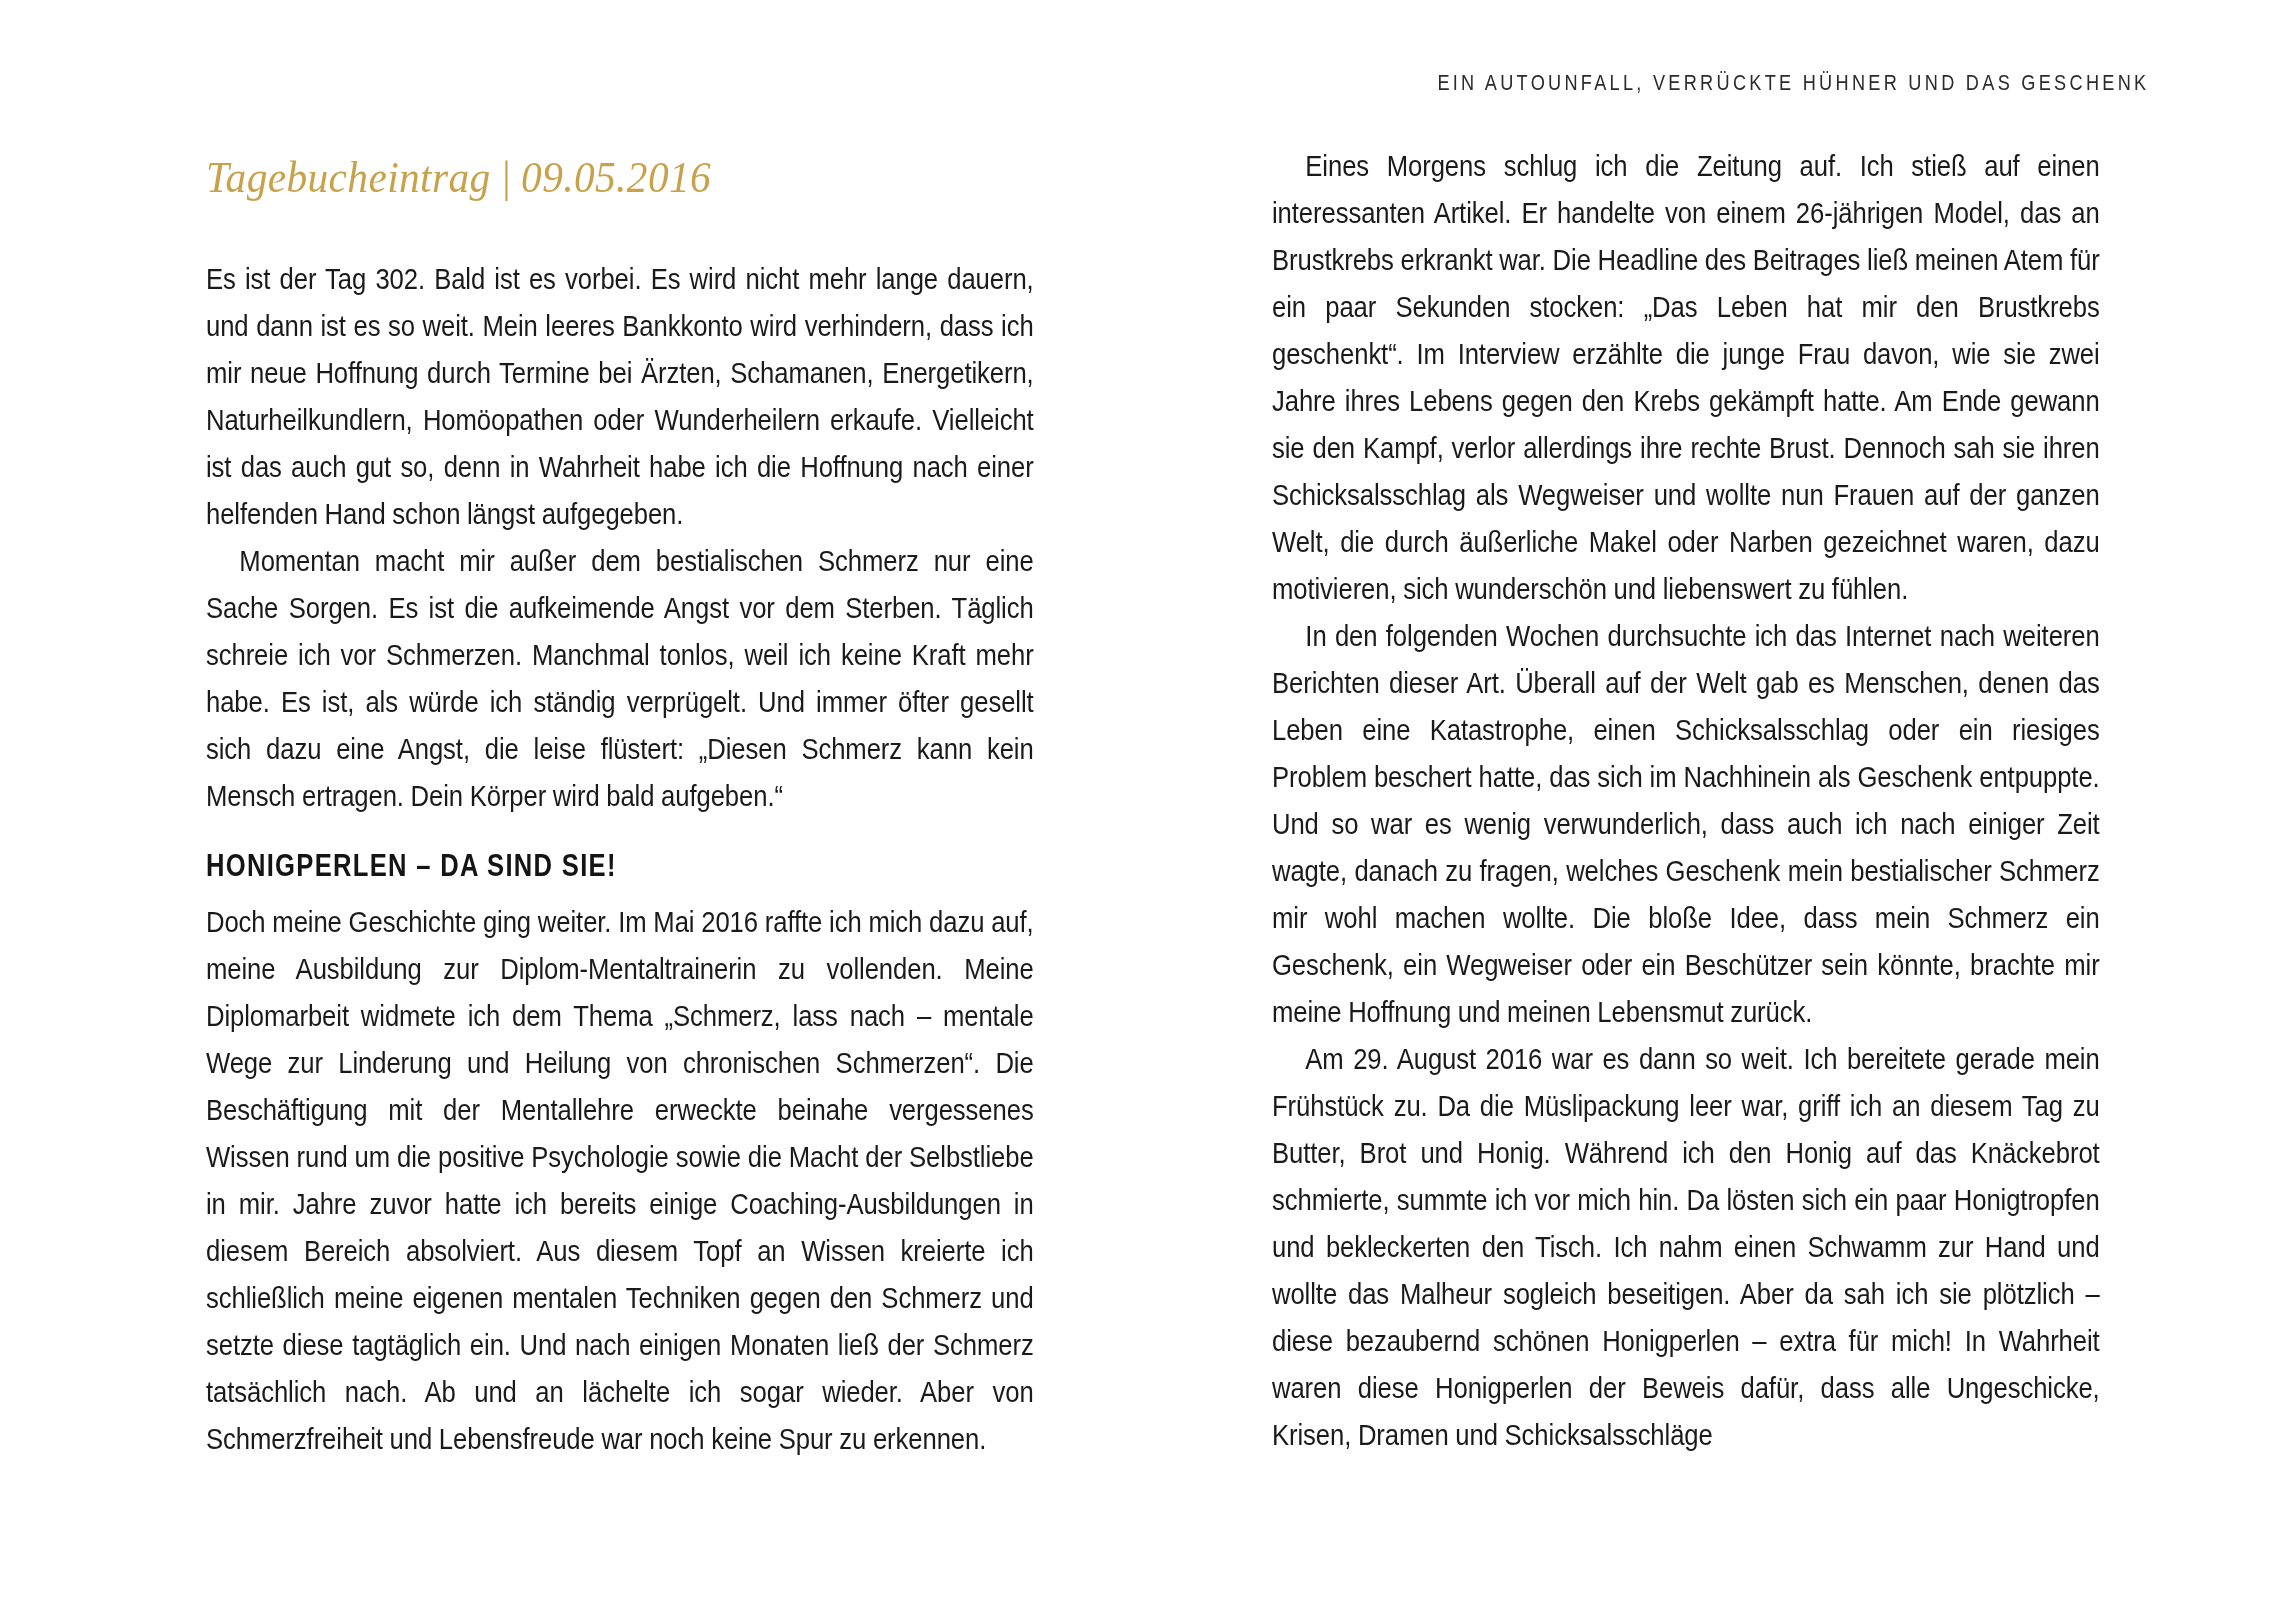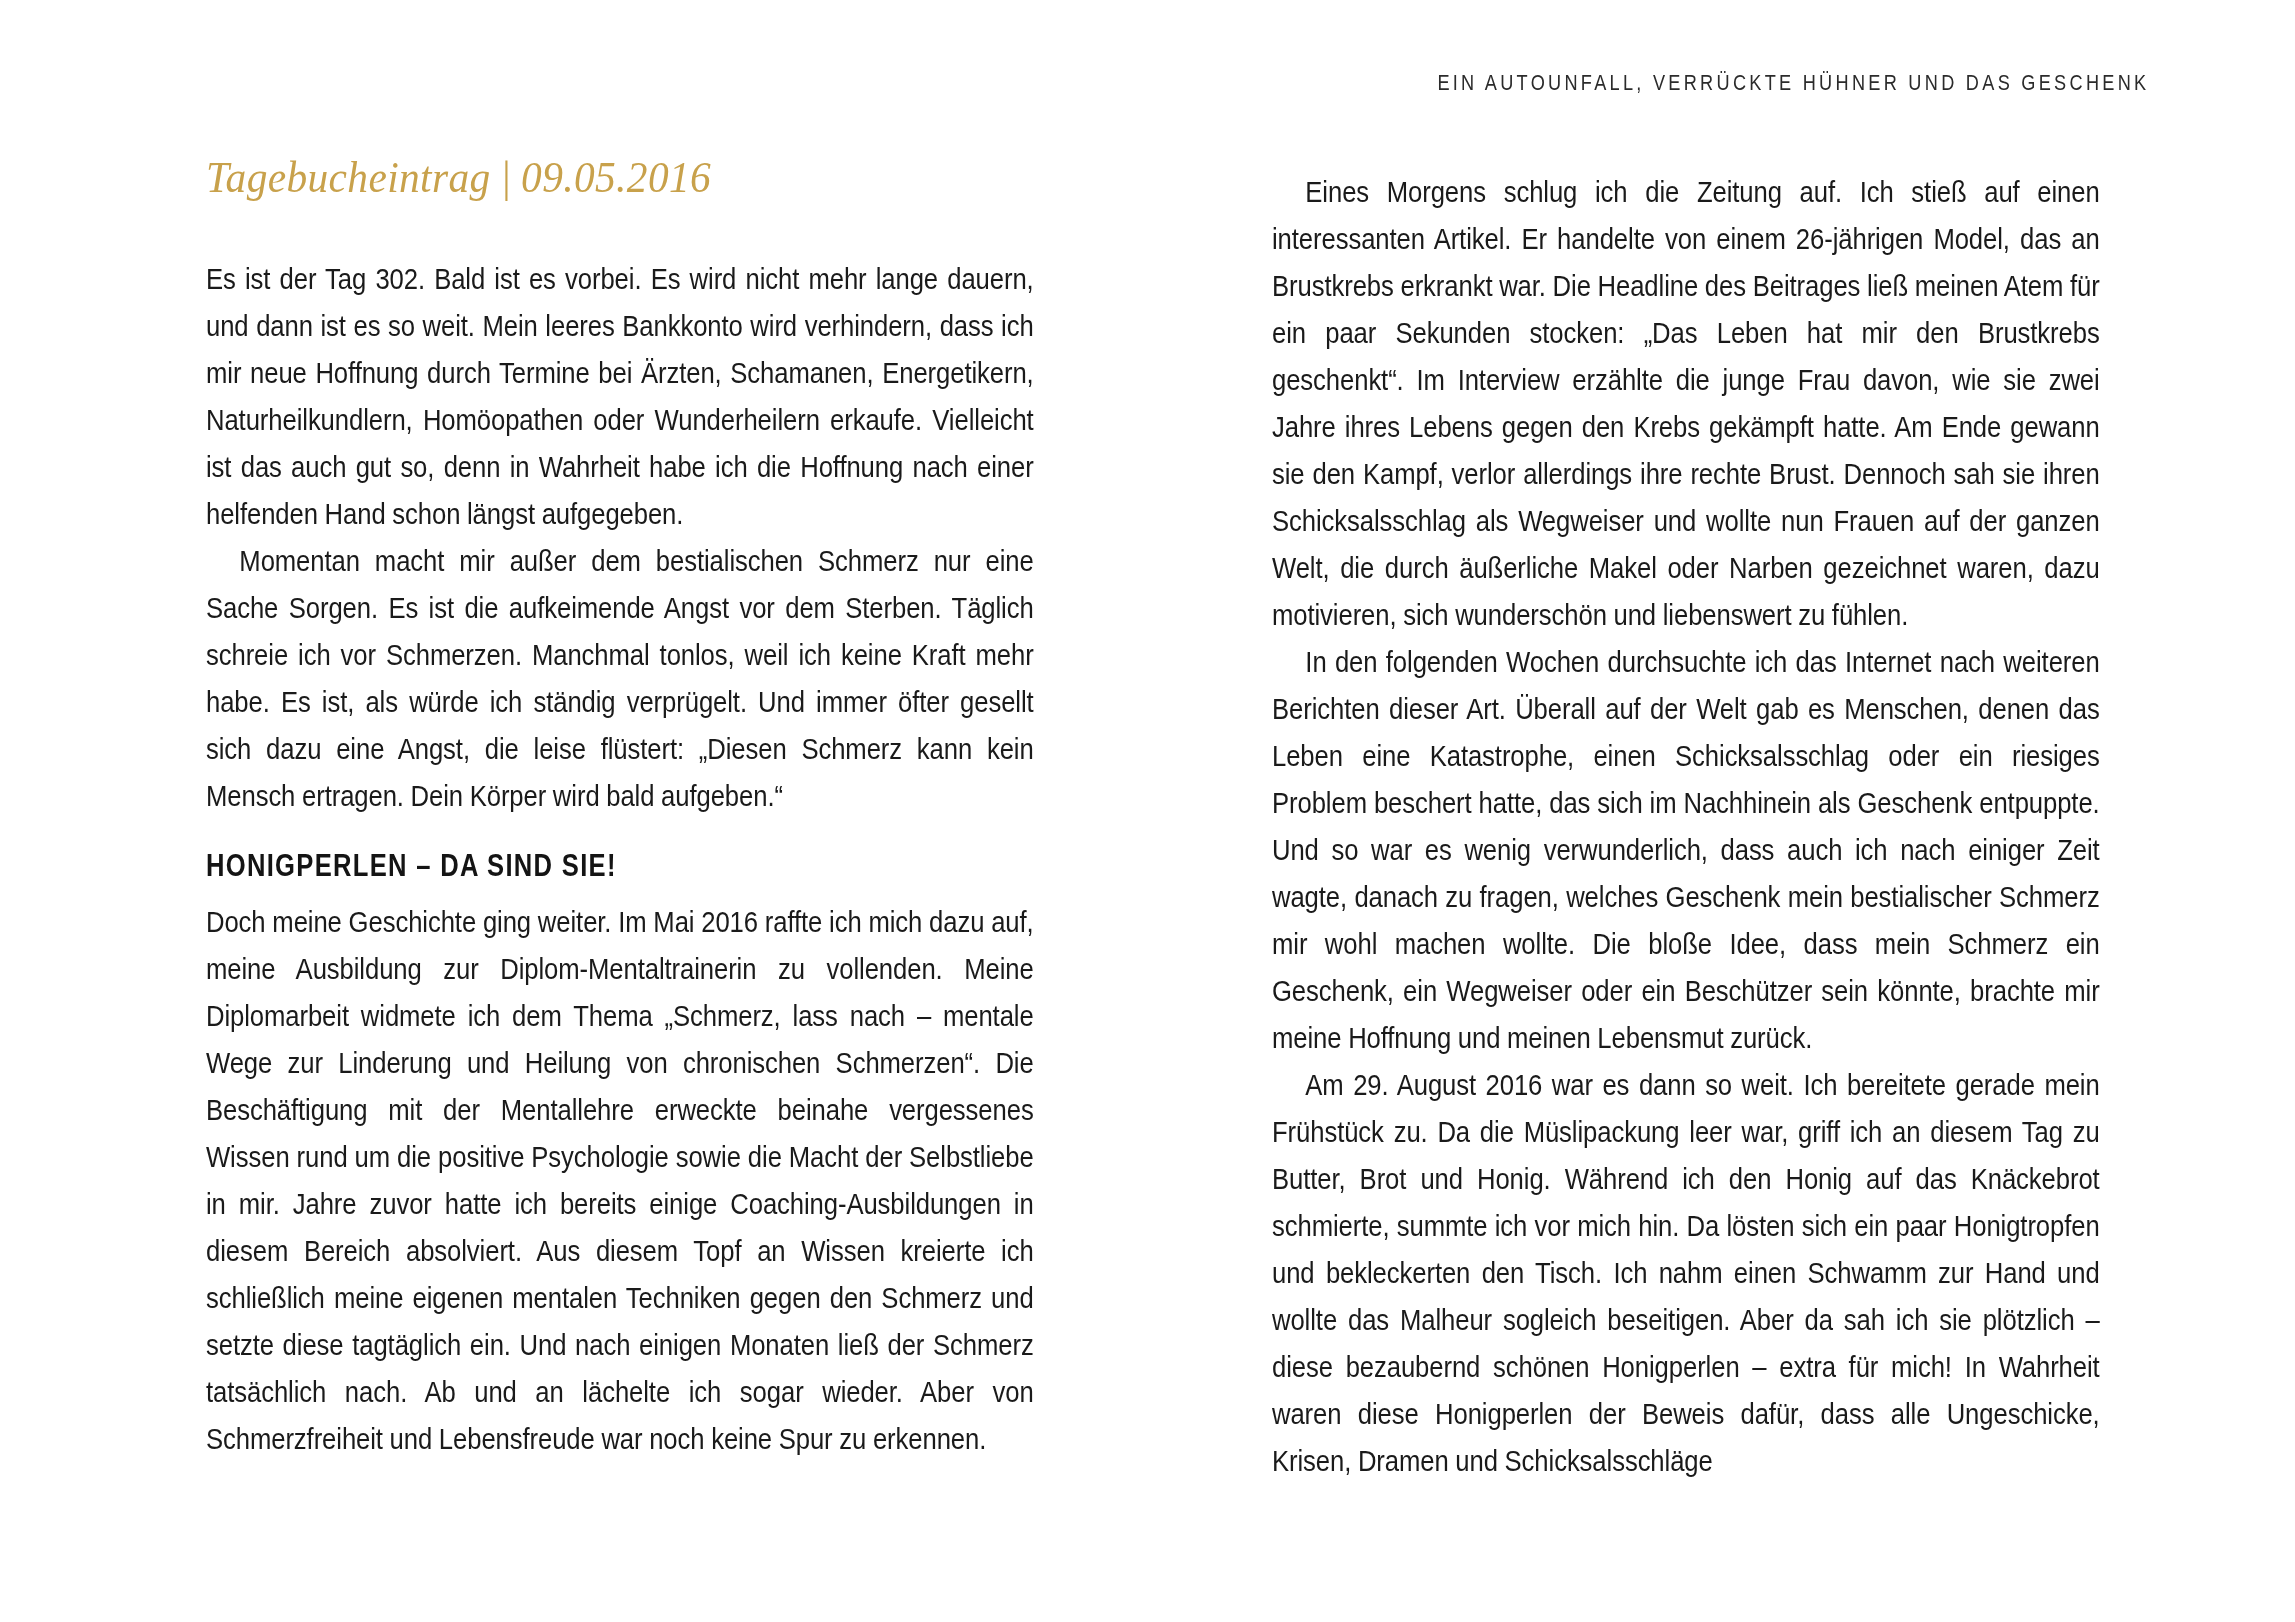--- a/index.html
+++ b/index.html
@@ -62,21 +62,21 @@
     font-style: italic;
   }
 
   
   .body-block {
     position: absolute;
     left: 0;
     width: 827px;
   }
   .body-block.left-start  { top: 255px; }
-  .body-block.right-start { top: 168px; }
+  .body-block.right-start { top: 142px; }
 
   p.para {
     margin: 0;
     font-family: "Liberation Sans", sans-serif;
     font-size: 30px;
     line-height: 47px;
     color: #1a1a1a;
     text-align: justify;
     text-align-last: left;
     letter-spacing: -0.1px;

